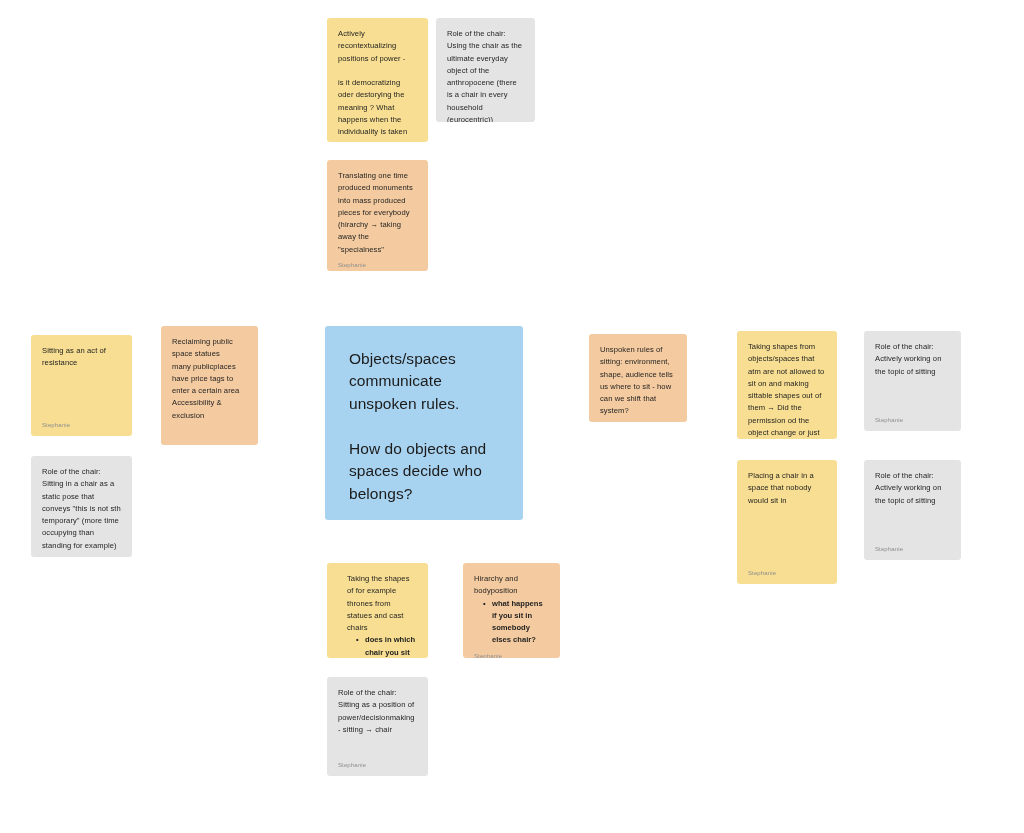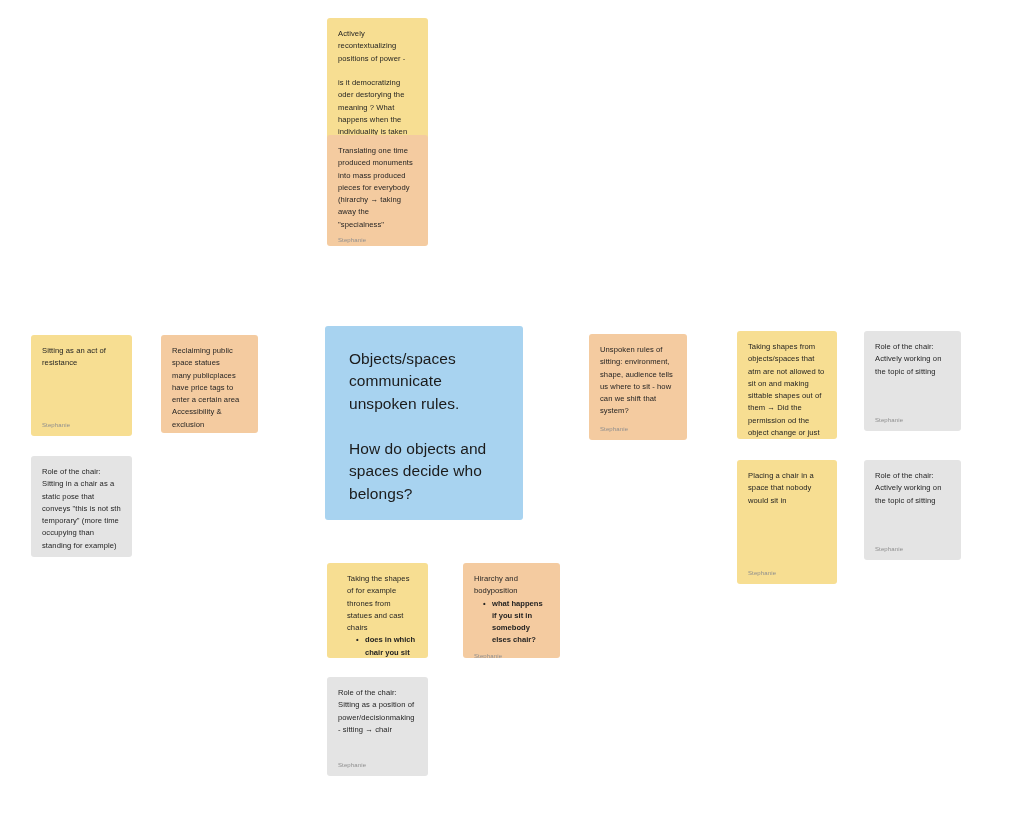--- a/index.html
+++ b/index.html
@@ -96,47 +96,51 @@
 
 <div id="board">
 
   <div class="note c-yellow" style="left:327px; top:18px; width:101px; height:124px;">
     <div class="note-body">Actively recontextualizing positions of power -
 
 is it democratizing oder destorying the meaning ? What happens when the individuality is taken away?</div>
 
   </div>
 
+  <div class="note c-gray" style="left:436px; top:18px; width:99px; height:104px;">
+    <div class="note-body">Role of the chair: Using the chair as the ultimate everyday object of the anthropocene (there is a chair in every household (eurocentric))</div>
 
-  <div class="note c-orange" style="left:327px; top:135px; width:101px; height:111px;">
+  </div>
+
+  <div class="note c-orange" style="left:327px; top:160px; width:101px; height:111px;">
     <div class="note-body">Translating one time produced monuments into mass produced pieces for everybody
 (hirarchy → taking away the "specialness"</div>
     <div class="note-author">Stephanie</div>
   </div>
 
   <div class="note c-yellow" style="left:31px; top:335px; width:101px; height:101px;">
     <div class="note-body">Sitting as an act of resistance</div>
     <div class="note-author">Stephanie</div>
   </div>
 
-  <div class="note c-orange" style="left:161px; top:335px; width:97px; height:98px;">
+  <div class="note c-orange" style="left:161px; top:326px; width:97px; height:119px;">
     <div class="note-body">Reclaiming public space statues
 many publicplaces have price tags to enter a certain area
 Accessibility &amp; exclusion</div>
 
   </div>
 
   <div class="note c-blue hero" style="left:325px; top:326px; width:198px; height:194px;">
     <div class="note-body">Objects/spaces communicate unspoken rules.
 
 How do objects and spaces decide who belongs?</div>
     <div class="note-author">Stephanie</div>
   </div>
 
-  <div class="note c-orange" style="left:589px; top:334px; width:98px; height:106px;">
+  <div class="note c-orange" style="left:589px; top:334px; width:98px; height:88px;">
     <div class="note-body">Unspoken rules of sitting: environment, shape, audience tells us where to sit - how can we shift that system?</div>
     <div class="note-author">Stephanie</div>
   </div>
 
   <div class="note c-yellow" style="left:737px; top:331px; width:100px; height:108px;">
     <div class="note-body">Taking shapes from objects/spaces that atm are not allowed to sit on and making sittable shapes out of them → Did the permission od the object change or just the context?</div>
 
   </div>
 
   <div class="note c-gray" style="left:864px; top:331px; width:97px; height:100px;">

